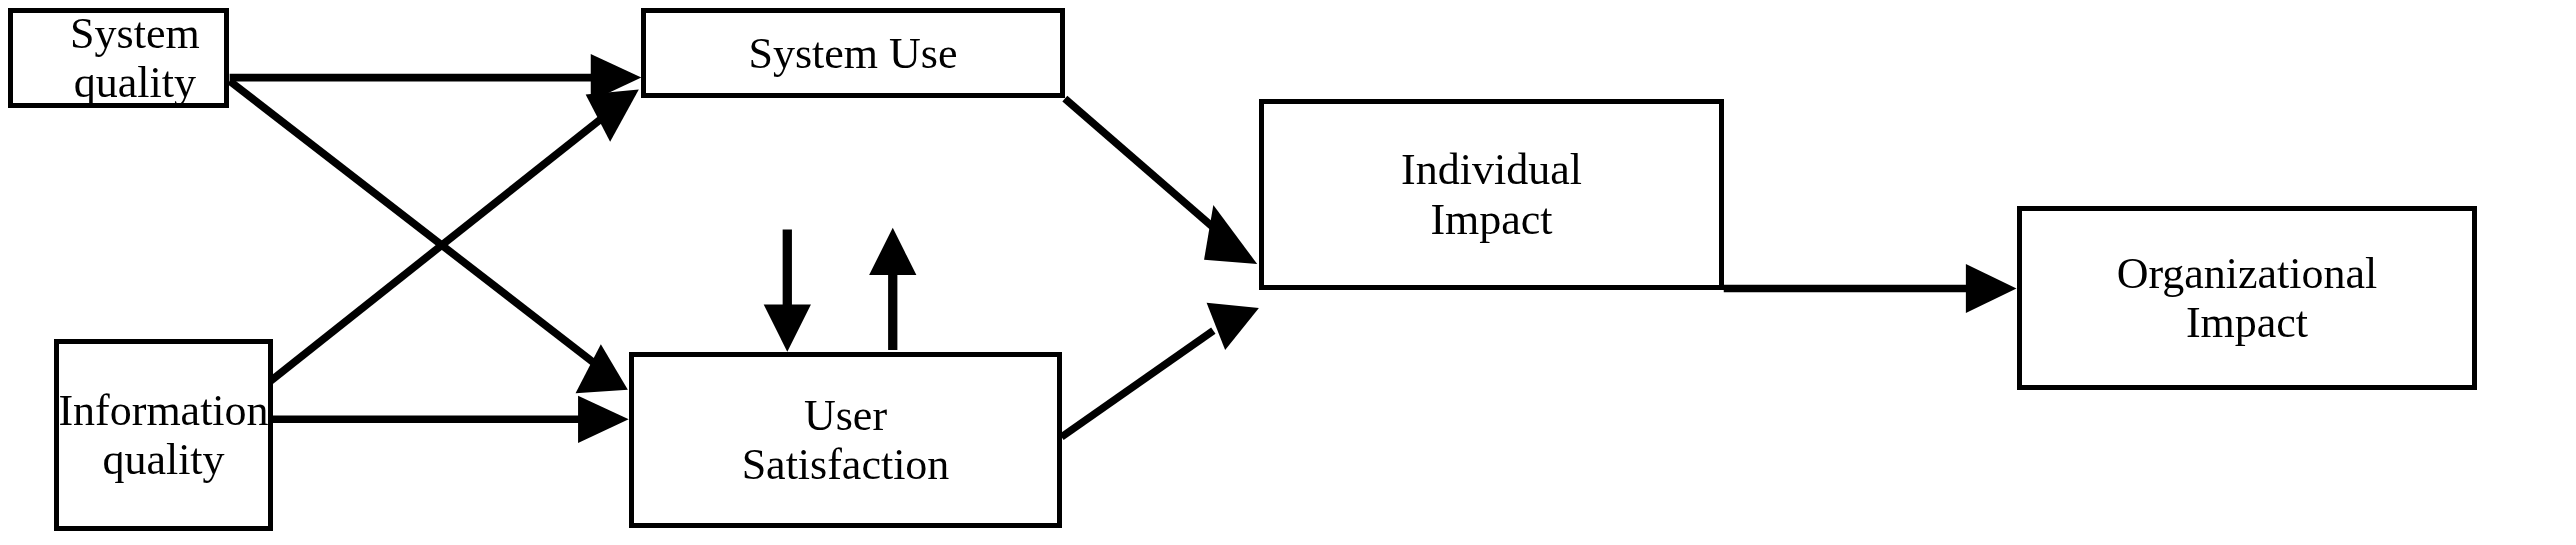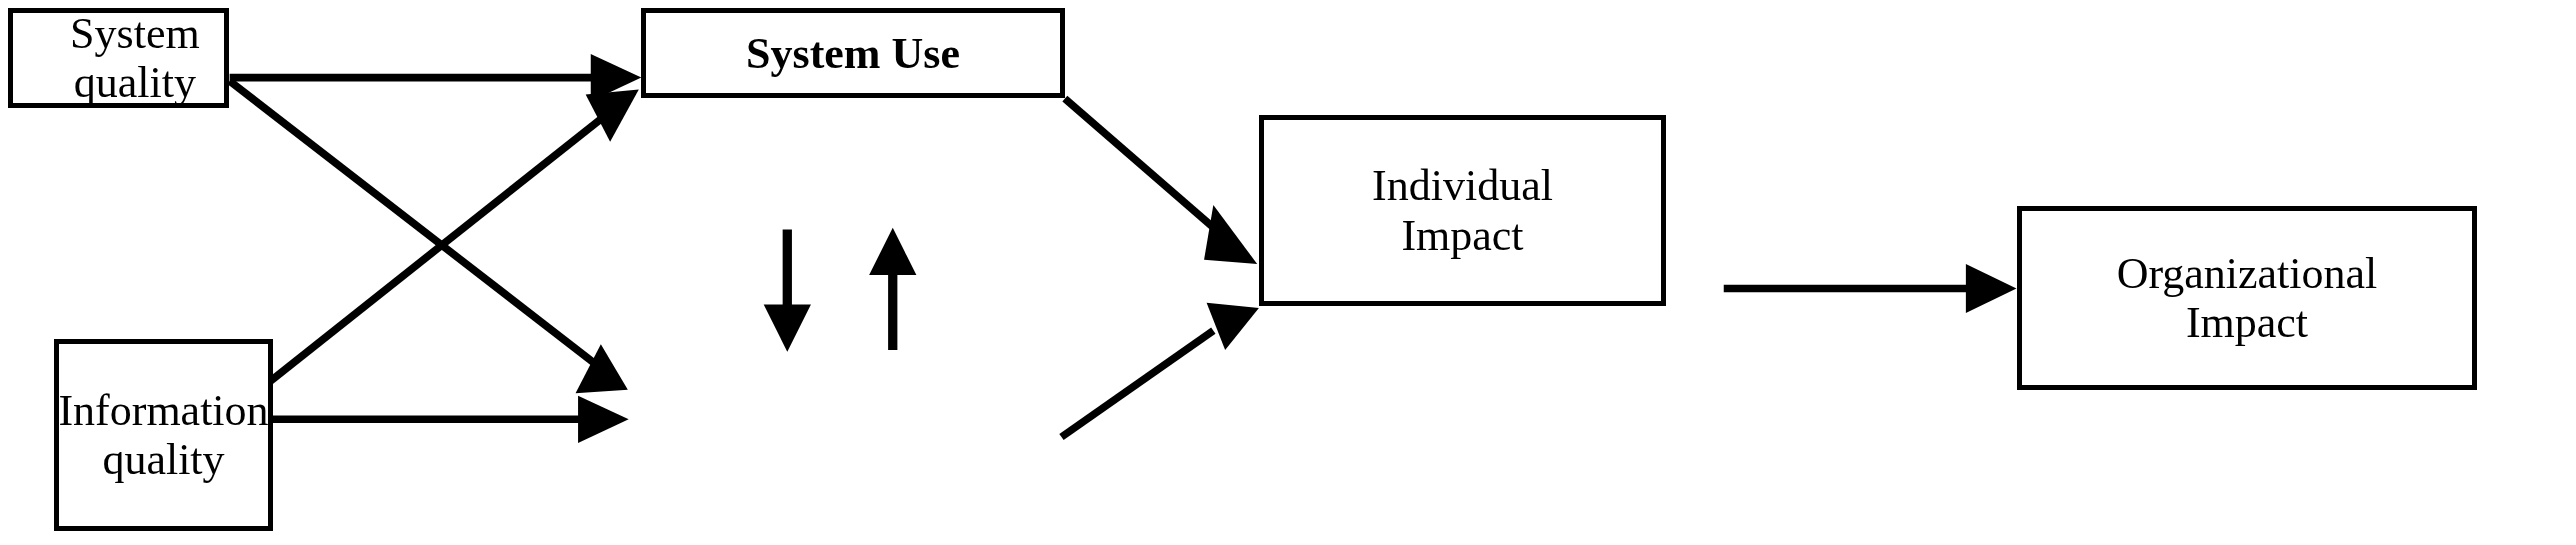--- a/index.html
+++ b/index.html
@@ -99,26 +99,30 @@
   <div class="node" style="left:8.4px; top:8.4px; width:221px; height:100px; font-size:44px;padding-left:32px;">
     <span class="line">System</span>
     <span class="line">quality</span>
   </div>
 
   <div class="node" style="left:10px; top:339px; width:219px; height:192px; font-size:44px;margin-left:44px;">
     <span class="line">Information</span>
     <span class="line">quality</span>
   </div>
 
-  <div class="node" style="left:641px; top:8.4px; width:424px; height:90px; font-size:44px;font-weight:bold;">
+  <div class="node" style="left:641px; top:8.4px; width:424px; height:90px; font-size:44px;">
     <span class="line">System Use</span>
   </div>
 
+  <div class="node" style="left:629px; top:352px; width:433px; height:176px; font-size:44px;">
+    <span class="line">User</span>
+    <span class="line">Satisfaction</span>
+  </div>
 
-  <div class="node" style="left:1259px; top:99px; width:407px; height:191px; font-size:44px;margin-top:16px;">
+  <div class="node" style="left:1259px; top:99px; width:465px; height:191px; font-size:44px;">
     <span class="line">Individual</span>
     <span class="line">Impact</span>
   </div>
 
   <div class="node" style="left:2017px; top:206px; width:460px; height:184px; font-size:44px;">
     <span class="line">Organizational</span>
     <span class="line">Impact</span>
   </div>
 
 </div>

